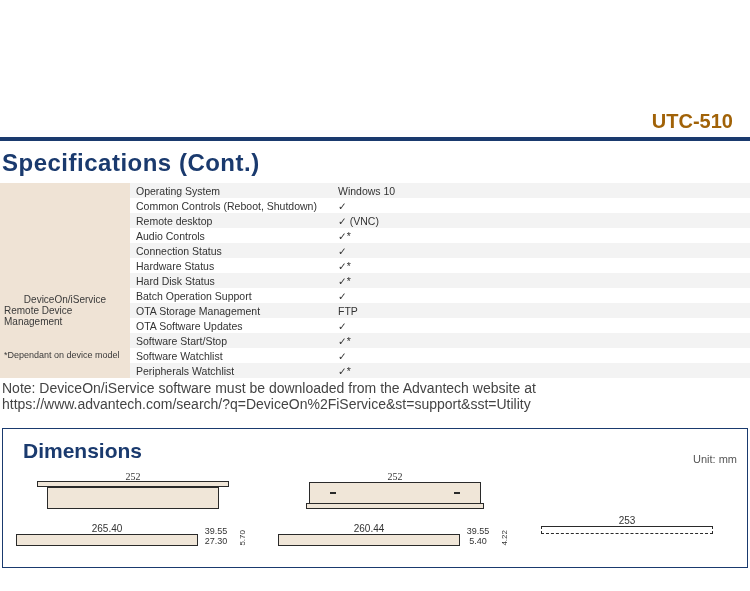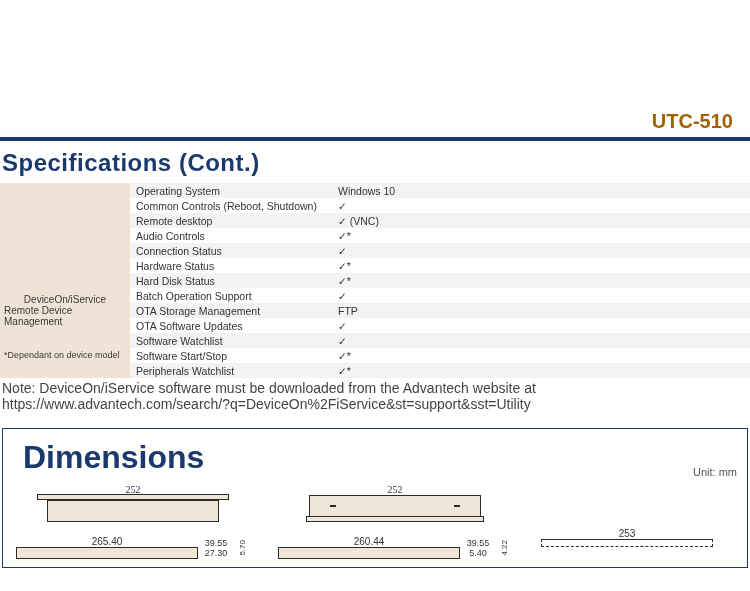--- a/index.html
+++ b/index.html
@@ -88,21 +88,21 @@
   }
   .dim-header {
     display: flex;
     align-items: flex-end;
     justify-content: space-between;
   }
   .dim-title {
     color: #1a3a6e;
     font-family: "Arial Narrow", Arial, sans-serif;
     font-weight: bold;
-    font-size: 32px;
+    font-size: 21px;
     margin: 6px 0 2px 10px;
   }
   .dim-unit {
     font-size: 11px;
     color: #555;
   }
   .drawings {
     display: flex;
     gap: 30px;
     padding: 6px 4px 0 4px;
@@ -133,21 +133,21 @@
     border:1px solid #2a2a2a;
     margin-top:-1px;
   }
   .thinbar {
     width: 180px; height: 10px;
     background:#f0e6d8;
     border:1px solid #2a2a2a;
   }
   .row2 {
     display:flex;
-    align-items:center;
+    align-items:flex-end;
     gap:2px;
     margin-top:14px;
   }
   .smallcol { display:flex; flex-direction:column; align-items:center; font-size:9px; }
   .narrow { width:34px; }
   .diag {
     width: 170px; height: 6px;
     border:1px dashed #2a2a2a;
     border-top-style:solid;
   }
@@ -203,26 +203,26 @@
           </tr>
       <tr>
             <td>OTA Storage Management</td>
             <td>FTP</td>
           </tr>
       <tr>
             <td>OTA Software Updates</td>
             <td>✓</td>
           </tr>
       <tr>
+            <td>Software Start/Stop</td>
+            <td>✓*</td>
+          </tr>
+      <tr>
             <td>Software Watchlist</td>
             <td>✓</td>
-          </tr>
-      <tr>
-            <td>Software Start/Stop</td>
-            <td>✓*</td>
           </tr>
       <tr>
             <td>Peripherals Watchlist</td>
             <td>✓*</td>
           </tr>
     </tbody>
   </table>
 </div>
 
 <div class="note">Note: DeviceOn/iService software must be downloaded from the Advantech website at https://www.advantech.com/search/?q=DeviceOn%2FiService&amp;st=support&amp;sst=Utility</div>

